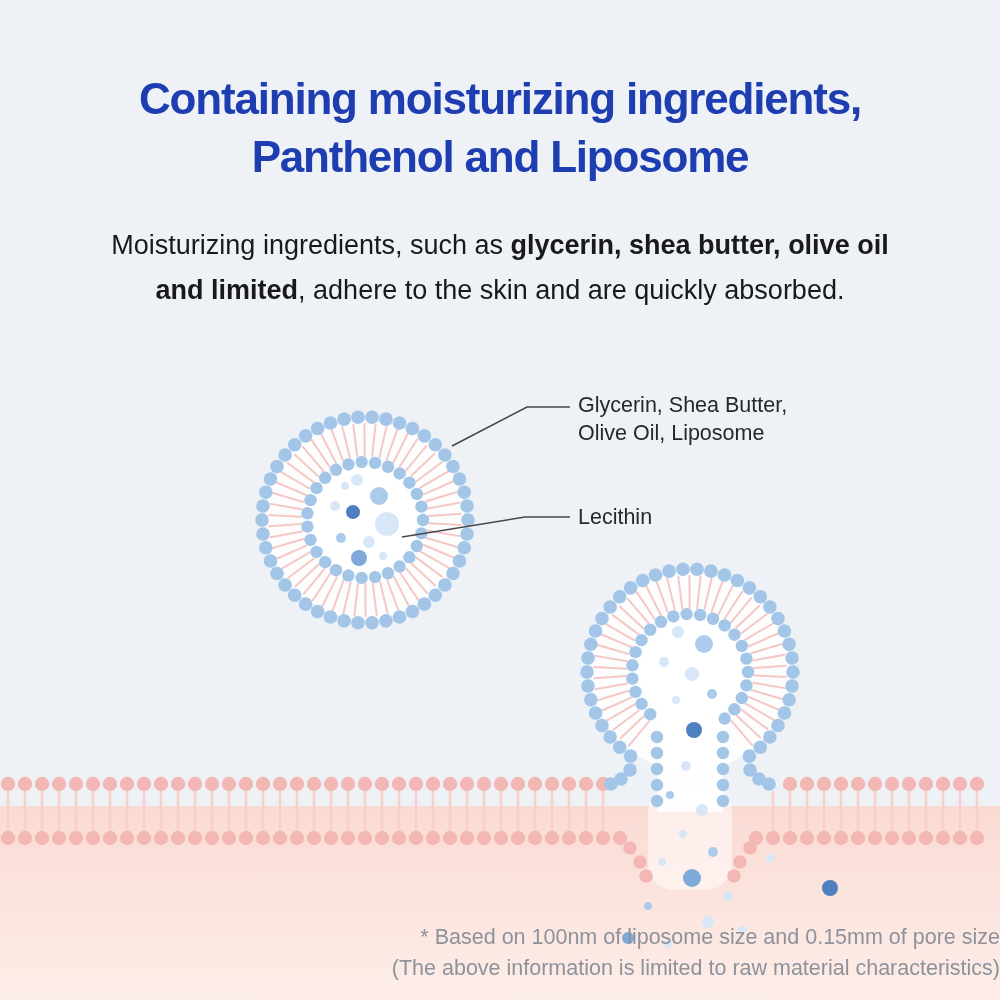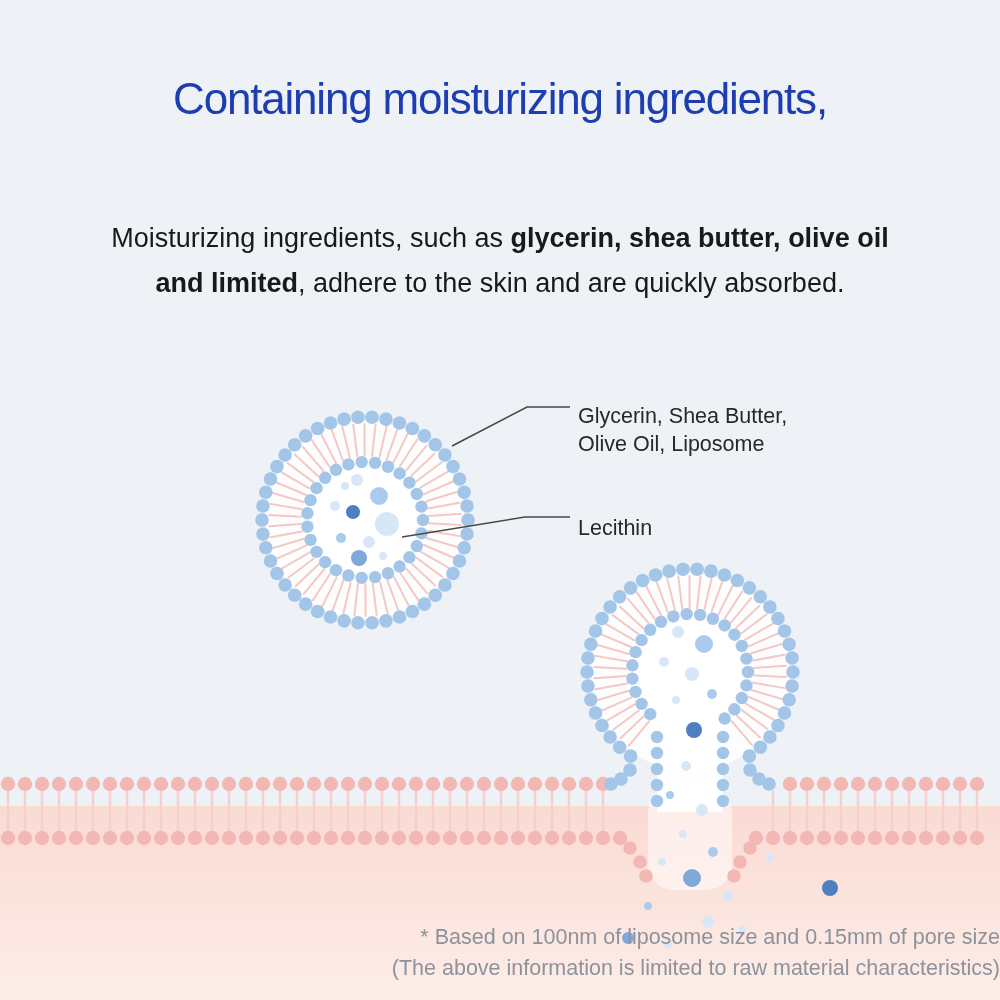--- a/index.html
+++ b/index.html
@@ -4,30 +4,30 @@
 <style>
   html,body{margin:0;padding:0;}
   body{
     width:1000px;height:1000px;position:relative;overflow:hidden;
     background:var(--c-bg,#eef2f6);
     font-family:"Liberation Sans",sans-serif;
   }
   #diagram{position:absolute;left:0;top:0;width:1000px;height:1000px;}
   .title{
     position:absolute;top:70px;left:0;right:0;text-align:center;
-    font-weight:normal;font-size:44px;line-height:58px;letter-spacing:-1.2px;
+    font-weight:bold;font-size:44px;line-height:58px;letter-spacing:-1.2px;
     color:var(--c-title,#1d3db0);
   }
   .subtitle{
-    position:absolute;top:216px;left:50px;right:50px;margin:0;text-align:center;
+    position:absolute;top:216px;left:50px;right:50px;margin:7px;text-align:center;
     font-size:27px;line-height:45px;color:var(--c-text,#19191b);font-weight:400;
   }
   .subtitle b{font-weight:bold;}
   .label{
-    position:absolute;font-size:21.5px;line-height:28px;color:#26282c;text-align:left;margin-top:11px;
+    position:absolute;font-size:21.5px;line-height:28px;color:#26282c;text-align:left;
   }
   .label1{left:578px;top:391px;}
   .label2{left:578px;top:503px;}
   .footnote{
     position:absolute;left:0;right:0;top:922px;text-align:right;
     font-size:21.5px;line-height:31px;color:var(--c-foot,#8d929b);
   }
 </style>
 </head>
 <body>
@@ -479,20 +479,21 @@
       <circle cx="668" cy="944" r="4" fill="#d7e7f7"></circle>
       <circle cx="742" cy="930" r="4" fill="#d7e7f7"></circle>
       <circle cx="830" cy="888" r="8" fill="#4e80c1"></circle>
       <circle cx="770" cy="858" r="4" fill="#d7e7f7"></circle>
       <polyline points="452,446 527,407 570,407" fill="none" stroke="#46484c" stroke-width="1.6"></polyline>
       <polyline points="402,537 525,517 570,517" fill="none" stroke="#46484c" stroke-width="1.6"></polyline>
     </svg>
 
   <header class="title">
     <div>Containing moisturizing ingredients,</div>
+    <div>Panthenol and Liposome</div>
   </header>
 
   <p class="subtitle"><span>Moisturizing ingredients, such as </span><b>glycerin, shea butter, olive oil</b><br><b>and limited</b><span>, adhere to the skin and are quickly absorbed.</span></p>
 
   <div class="label label1">
     <div>Glycerin, Shea Butter,</div>
     <div>Olive Oil, Liposome</div>
   </div>
 
   <div class="label label2">Lecithin</div>

